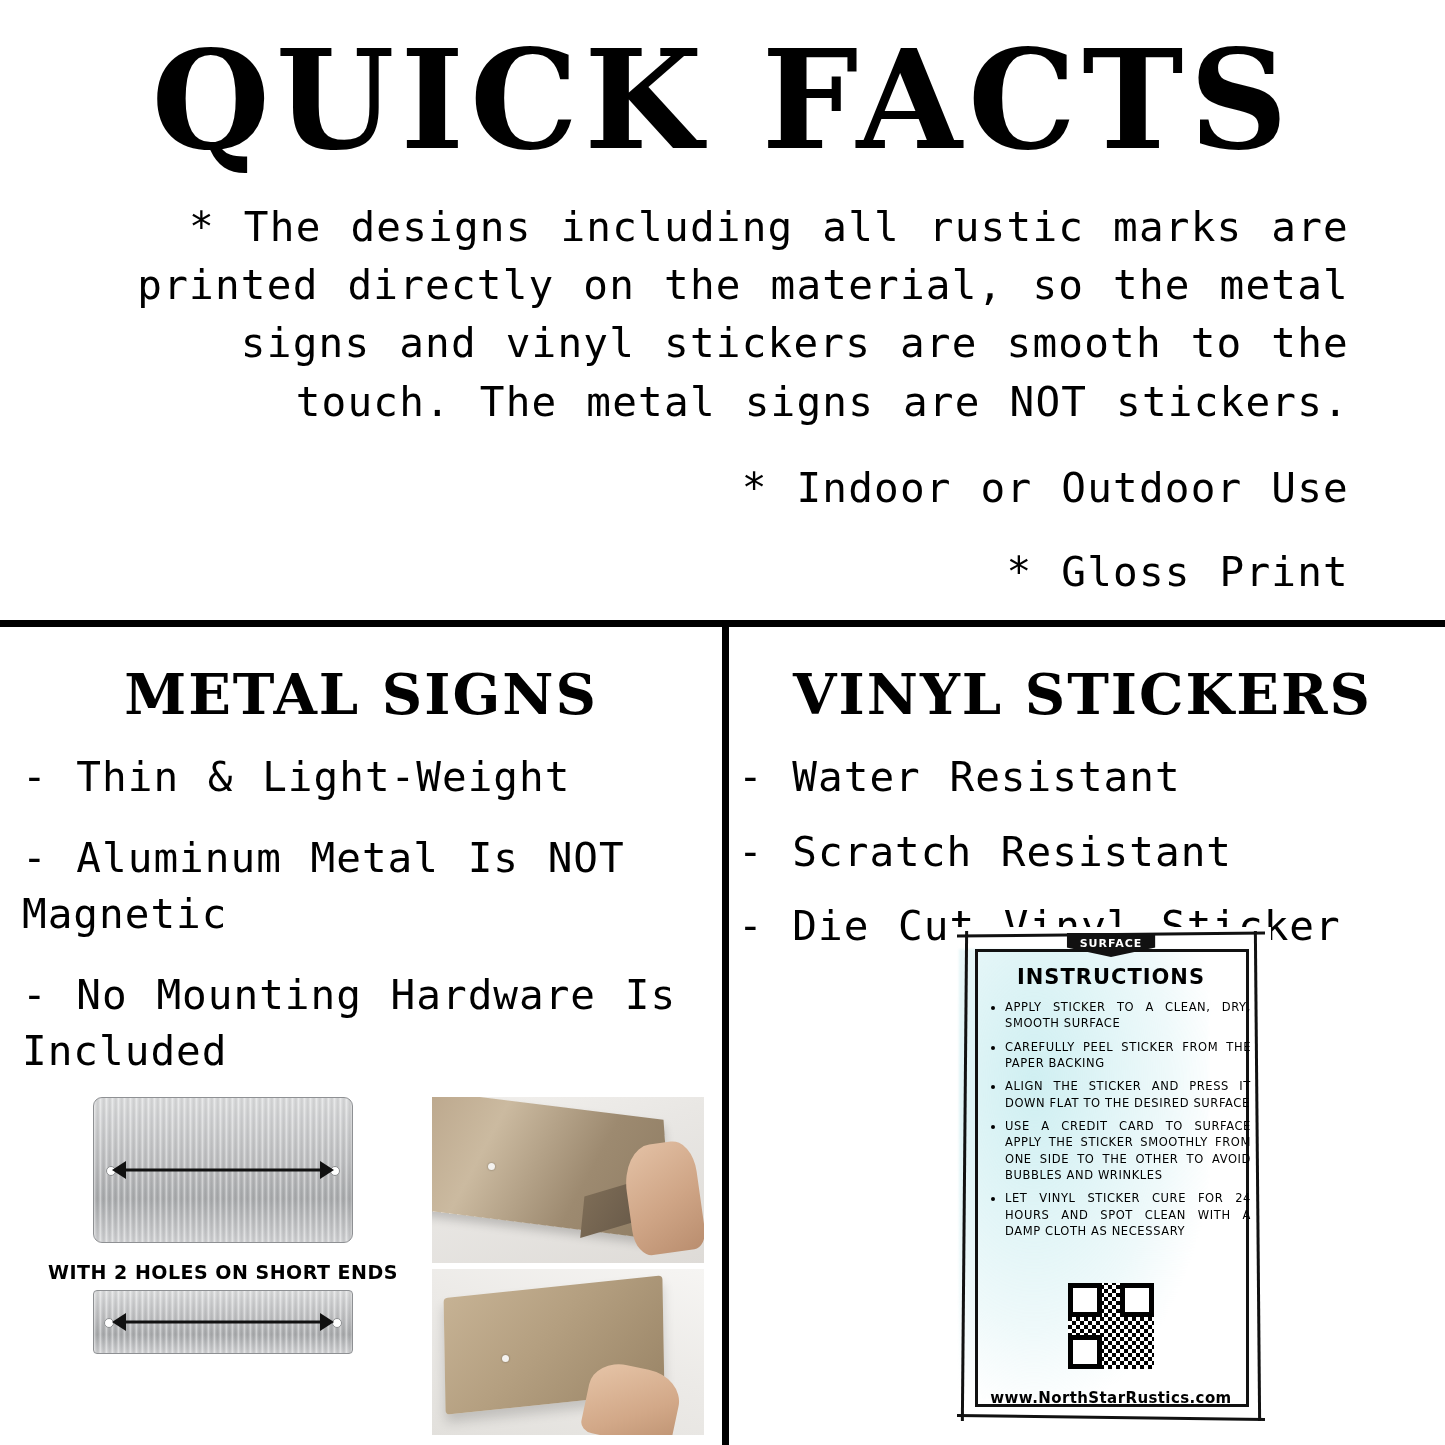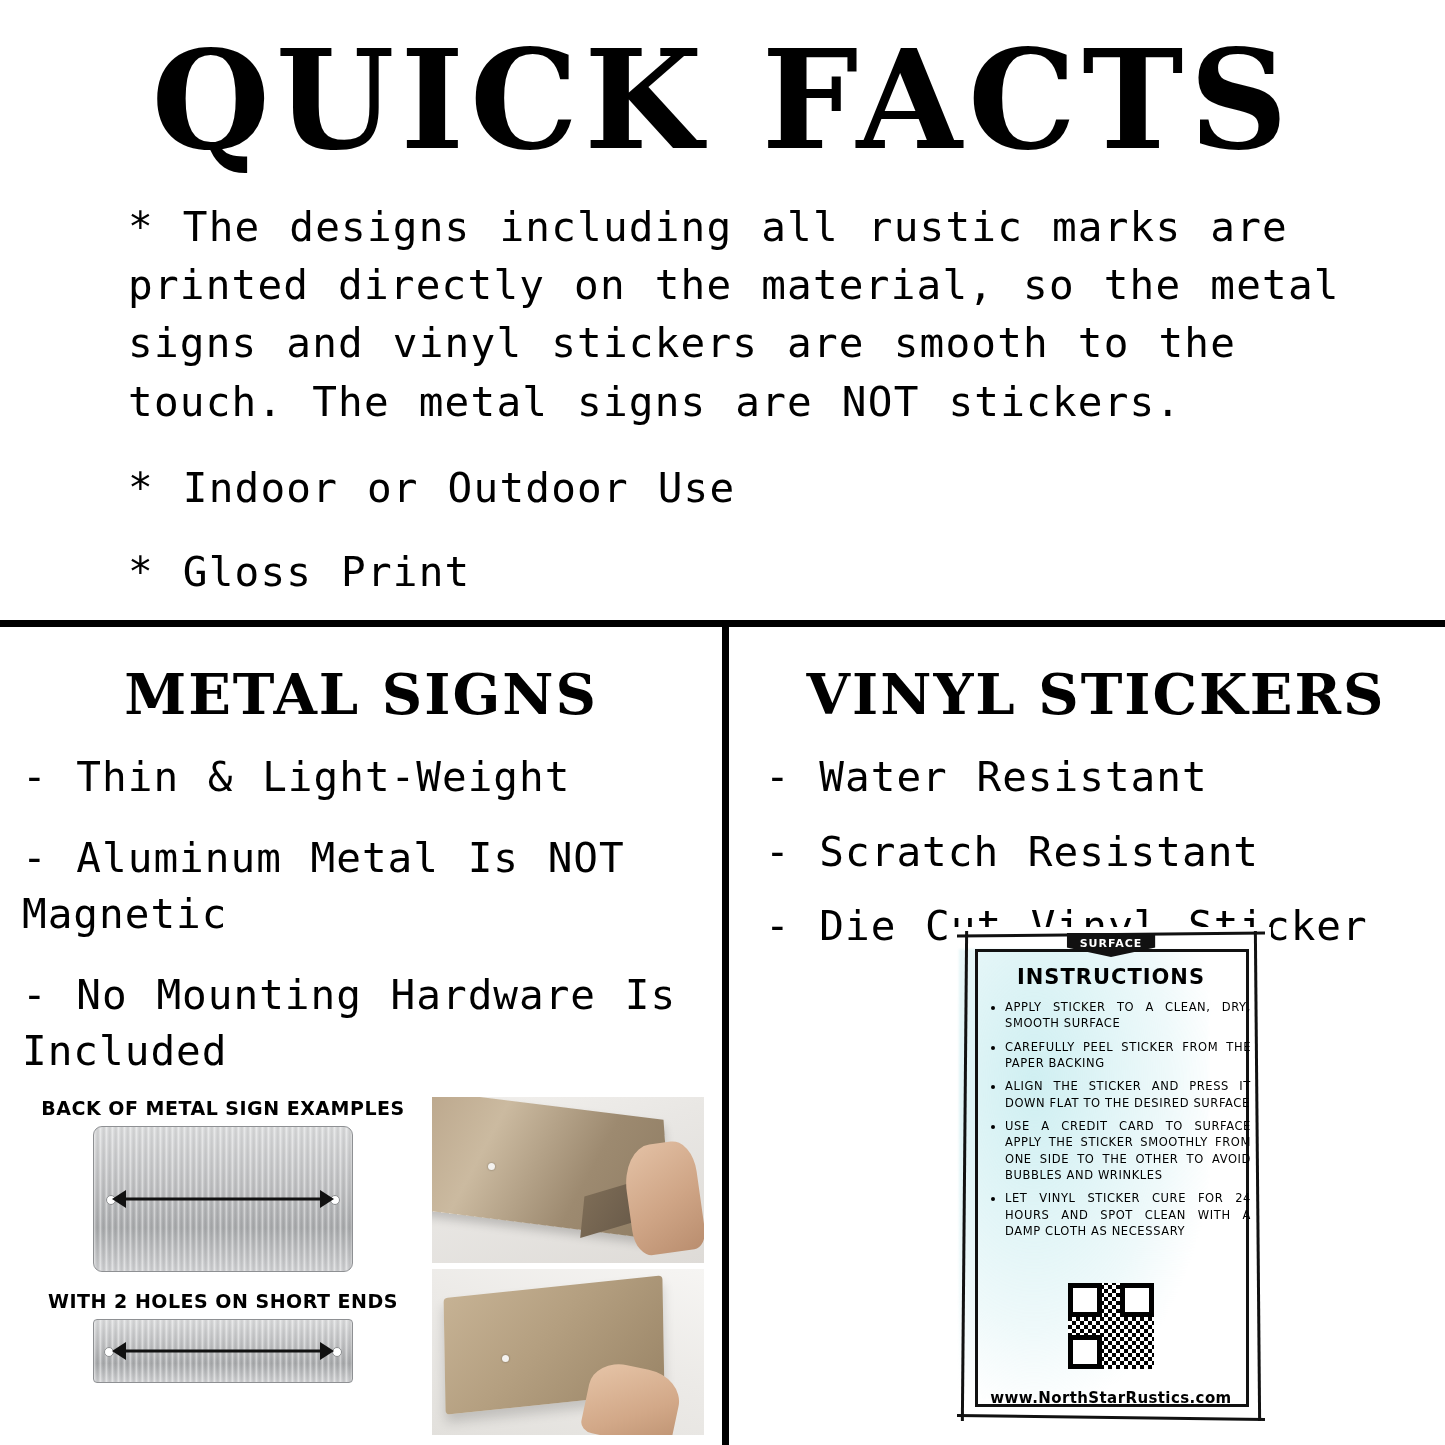--- a/index.html
+++ b/index.html
@@ -44,21 +44,21 @@
 
   .facts {
     padding: 0 96px 0 128px;
   }
 
   .fact {
     font-size: 41px;
     line-height: 1.42;
     letter-spacing: 1.2px;
     margin-bottom: 28px;
-    text-align: left;
+    text-align: right;
     word-spacing: 3px;
   }
 
   .fact.short { margin-bottom: 26px; }
 
   .hr-main {
     position: absolute;
     left: 0;
     top: 620px;
     width: 1445px;
@@ -86,21 +86,21 @@
     padding: 26px 22px 12px 22px;
   }
 
   .col-divider {
     width: 7px;
     background: #000;
   }
 
   .col-right {
     width: 716px;
-    padding: 26px 18px 0 36px;
+    padding: 26px 18px 0 9px;
     border-radius: 6px;
   }
 
   .col-title {
     text-align: center;
     font-family: "DejaVu Serif", serif;
     font-weight: bold;
     font-size: 56px;
     letter-spacing: 2px;
     margin: 8px 0 22px 0;
@@ -436,21 +436,20 @@
 
     <div class="col col-left">
       <div class="col-title">METAL SIGNS</div>
       <div class="bullet">- Thin &amp; Light-Weight</div>
       <div class="bullet">- Aluminum Metal Is NOT Magnetic</div>
       <div class="bullet">- No Mounting Hardware Is Included</div>
 
       <div class="left-images">
 
         <div class="metal-left">
-          <div class="metal-caption">BACK OF METAL SIGN EXAMPLES</div>
           <div class="plate plate-big">
             <span class="hole" style="left:12px; top:68px;"></span>
             <span class="hole" style="right:12px; top:68px;"></span>
             <span class="arrow-line"></span>
             <span class="arrow-head left"></span>
             <span class="arrow-head right"></span>
           </div>
 
           <div class="metal-caption" style="margin-top:18px;">WITH 2 HOLES ON SHORT ENDS</div>
           <div class="plate plate-strip">

